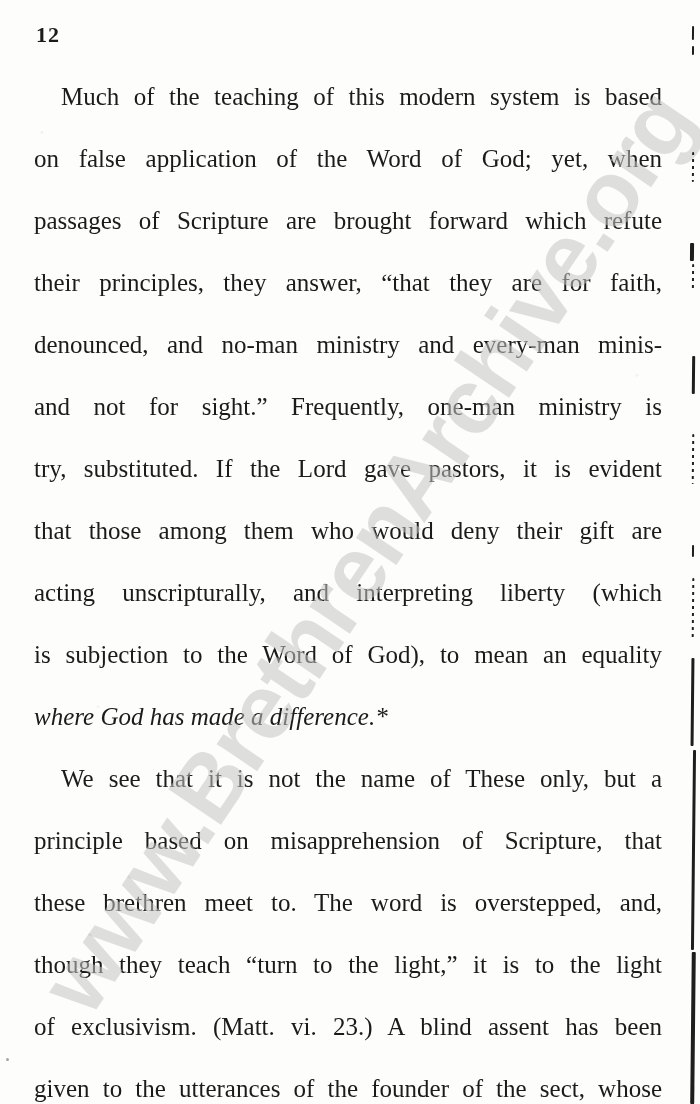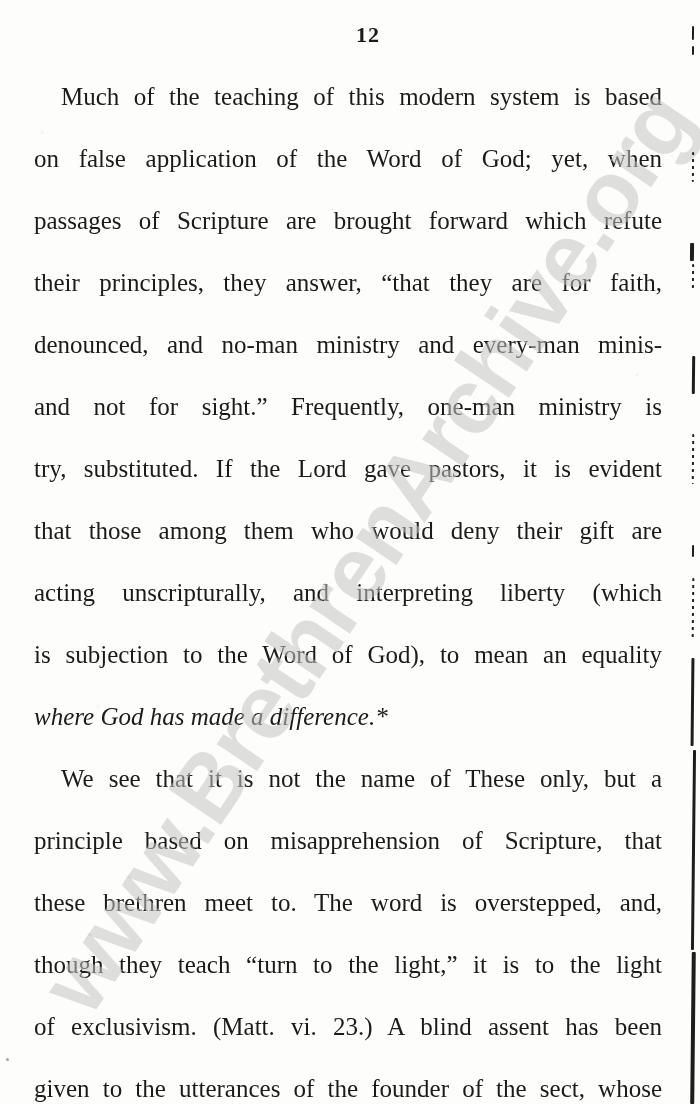--- a/index.html
+++ b/index.html
@@ -13,21 +13,20 @@
       radial-gradient(circle at 6% 12%, rgba(0,0,0,0.045) 0 1px, transparent 2px),
       radial-gradient(circle at 91% 34%, rgba(0,0,0,0.04) 0 1px, transparent 2px),
       radial-gradient(circle at 14% 64%, rgba(0,0,0,0.035) 0 1px, transparent 2px),
       radial-gradient(circle at 72% 88%, rgba(0,0,0,0.04) 0 1px, transparent 2px);
     overflow: hidden;
     font-family: "Liberation Serif", "DejaVu Serif", serif;
     color: #1b1b1b;
   }
   .page-number {
     padding-top: 22px;
-    text-align: center;
     font-size: 22px;
     font-weight: 600;
     letter-spacing: 1px;
     padding-left: 36px;
   }
   .content {
     margin: 33px 38px 0 34px;
   }
   .para .line {
     font-size: 25px;

